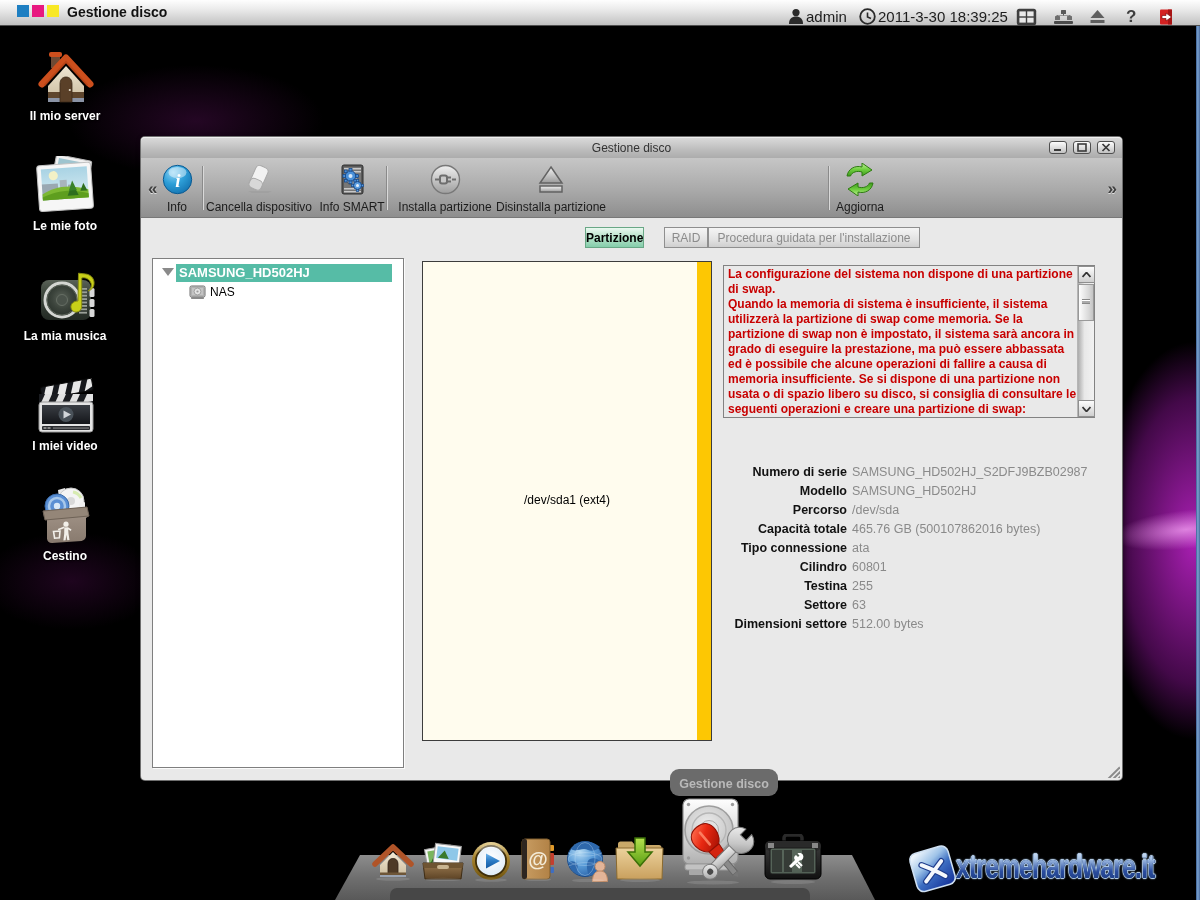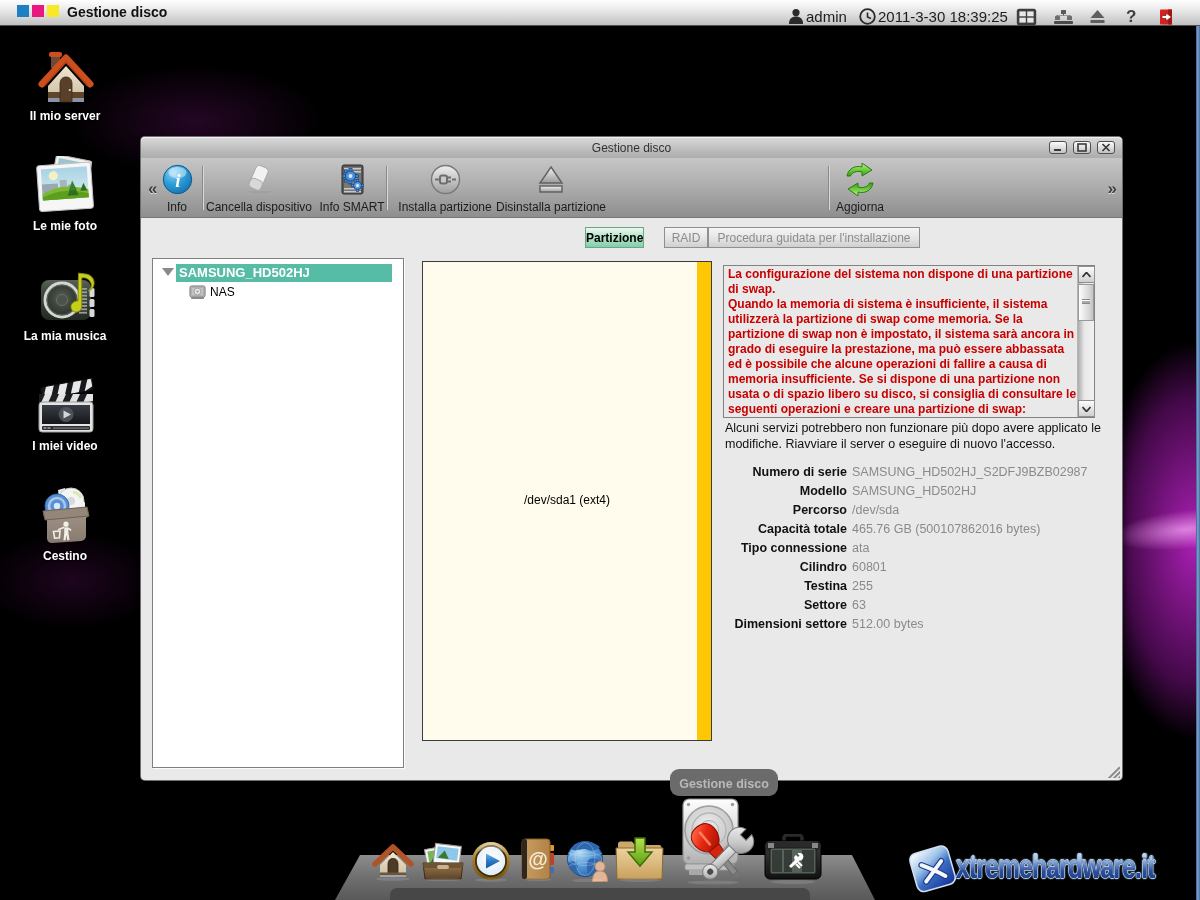--- a/index.html
+++ b/index.html
@@ -444,21 +444,20 @@
         <div class="sbtn" style="bottom:0;">
                 <svg width="9" height="6">
                   <path d="M0.5 1 L4.5 5.5 L8.5 1" fill="none" stroke="#333" stroke-width="1.8"></path>
                 </svg>
               </div>
         <div style="position:absolute;left:0px;top:18px;width:16px;height:37px;background:linear-gradient(90deg,#fdfdfd,#d8d8d8 70%,#c4c4c4);border:1px solid #999;box-sizing:border-box;">
           <div style="margin:14px 3px 0 3px;border-top:1px solid #888;border-bottom:1px solid #888;height:3px;background:linear-gradient(#fff 40%,#aaa 40%);"></div>
         </div>
       </div>
     </div>
-    <div id="note">Alcuni servizi potrebbero non funzionare più dopo avere applicato le<br>modifiche. Riavviare il server o eseguire di nuovo l'accesso.</div>
     <div id="fields">
       <div class="frow" style="top:0px;">
               <span class="k">Numero di serie</span>
               <span class="v">SAMSUNG_HD502HJ_S2DFJ9BZB02987</span>
             </div>
       <div class="frow" style="top:19px;">
               <span class="k">Modello</span>
               <span class="v">SAMSUNG_HD502HJ</span>
             </div>
       <div class="frow" style="top:38px;">

